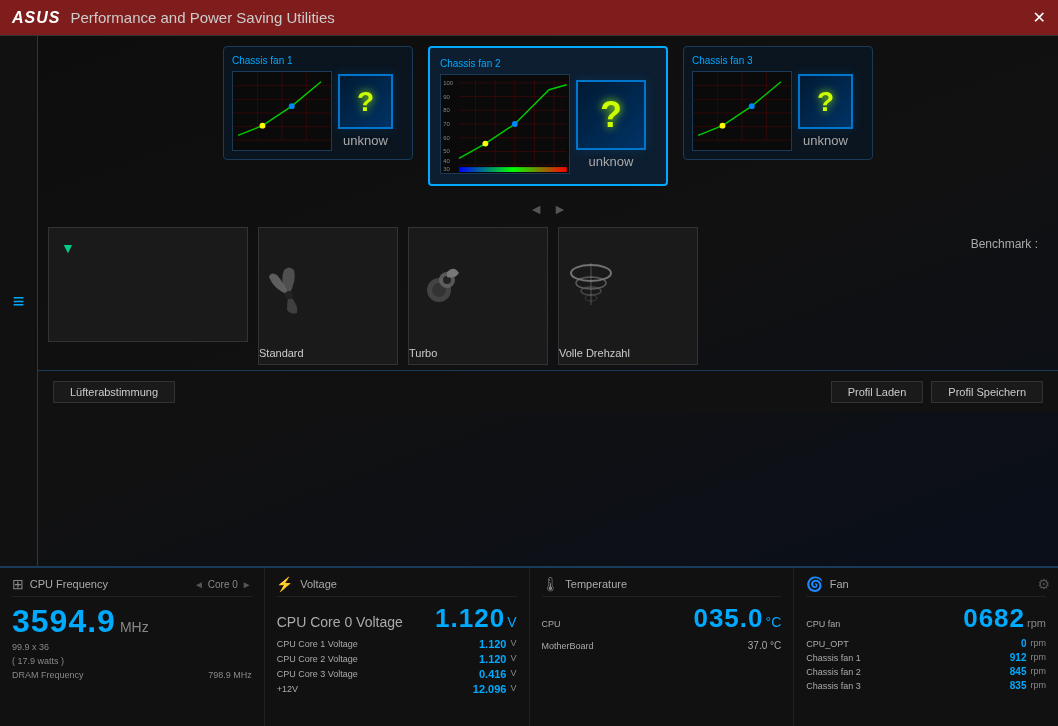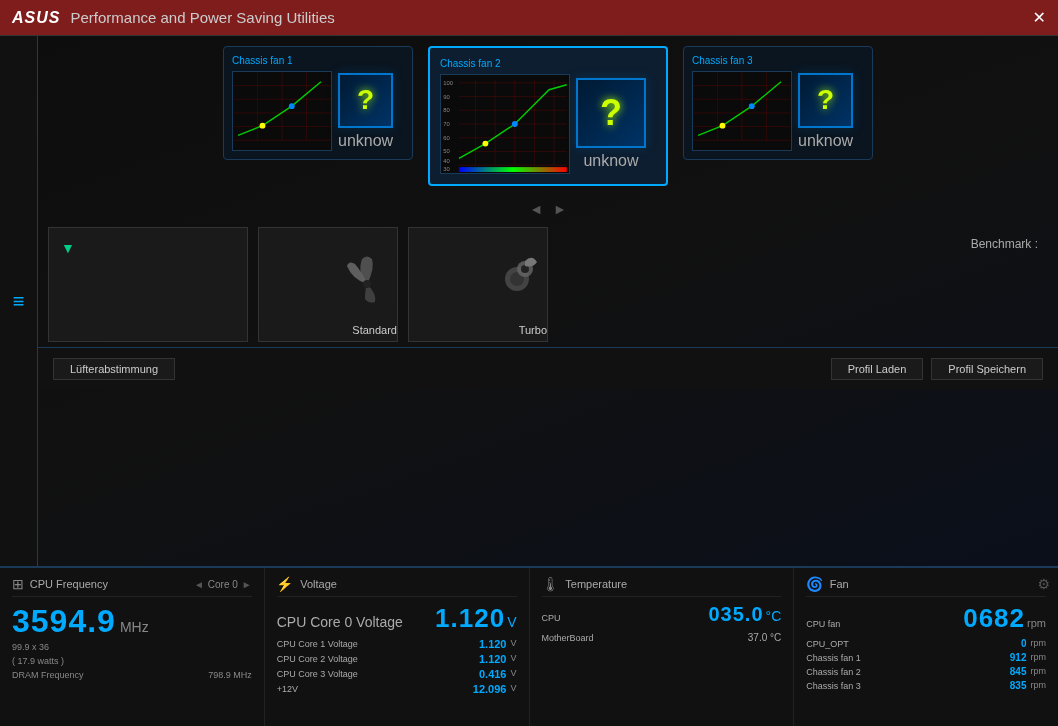--- a/index.html
+++ b/index.html
@@ -146,45 +146,45 @@
       color: #ccff00;
       font-size: 28px;
       font-weight: bold;
       text-shadow: 0 0 8px #aaff00;
     }
     .fan-card.active .cube-question {
       font-size: 36px;
     }
     .unknow-text {
       color: #aaa;
-      font-size: 16px;
+      font-size: 13px;
       text-align: center;
     }
 
     
     .nav-arrows {
       display: flex;
       justify-content: center;
       gap: 10px;
       margin: 5px 0;
     }
     .nav-arrow {
       color: #555;
       font-size: 14px;
       cursor: pointer;
     }
 
     .mode-card {
       width: 140px;
-      height: 115px;
+      height: 138px;
       background: #1a1a1a;
       border: 1px solid #333;
       display: flex;
       flex-direction: column;
-      align-items: flex-end;
+      align-items: flex-start;
       justify-content: flex-end;
       cursor: pointer;
       position: relative;
       flex-shrink: 0;
     }
 
     .mode-icon-area {
       flex: 1;
       display: flex;
       align-items: center;
@@ -540,20 +540,33 @@
               <circle cx="30" cy="35" r="12" fill="#555" opacity="0.7"></circle>
               <circle cx="30" cy="35" r="7" fill="#333"></circle>
               <circle cx="38" cy="25" r="8" fill="#666" opacity="0.8"></circle>
               <circle cx="38" cy="25" r="4" fill="#222"></circle>
               <path d="M38,17 Q45,10 50,18 Q46,24 38,22z" fill="#777"></path>
             </svg>
           </div>
           <span class="mode-label">Turbo</span>
         </div>
 
+        <div class="mode-card">
+          <div class="mode-icon-area">
+            <svg width="65" height="65" viewBox="0 0 65 65">
+
+              <ellipse cx="32" cy="20" rx="20" ry="8" fill="none" stroke="#888" stroke-width="2" opacity="0.8"></ellipse>
+              <ellipse cx="32" cy="30" rx="15" ry="6" fill="none" stroke="#777" stroke-width="1.5" opacity="0.7"></ellipse>
+              <ellipse cx="32" cy="38" rx="10" ry="4" fill="none" stroke="#666" stroke-width="1.5" opacity="0.6"></ellipse>
+              <ellipse cx="32" cy="45" rx="6" ry="3" fill="none" stroke="#555" stroke-width="1" opacity="0.5"></ellipse>
+              <line x1="32" y1="10" x2="32" y2="52" stroke="#888" stroke-width="1" opacity="0.5"></line>
+            </svg>
+          </div>
+          <span class="mode-label">Volle Drehzahl</span>
+        </div>
 
         <div style="margin-left:auto; padding-right:10px; padding-top:10px;">
           <div class="benchmark-label">Benchmark :</div>
         </div>
 
       </div>
 
       <div class="action-bar">
         <button class="action-btn">Lüfterabstimmung</button>
         <div class="action-btns-right">
@@ -634,21 +647,21 @@
     </div>
 
     <div class="bottom-panel" style="min-width:220px;">
       <div class="panel-header">
         <span class="panel-icon">🌡</span>
         <span class="panel-title">Temperature</span>
       </div>
       <div style="display:flex; align-items:baseline; justify-content:space-between; margin-bottom:6px;">
         <span style="color:#aaa; font-size:9px;">CPU</span>
         <div style="display:flex; align-items:baseline; gap:2px;">
-          <span class="big-value" style="font-size:20px;text-align:right;">035.0</span>
+          <span class="big-value" style="font-size:26px;text-align:right;">035.0</span>
           <span style="color:#00aaff; font-size:14px;">°C</span>
         </div>
       </div>
       <div class="data-row">
         <span class="data-label">MotherBoard</span>
         <span style="color:#aaa; font-size:10px;text-align:center;">37.0 °C</span>
       </div>
     </div>
 
     <div class="bottom-panel" style="position:relative; min-width:220px;">

